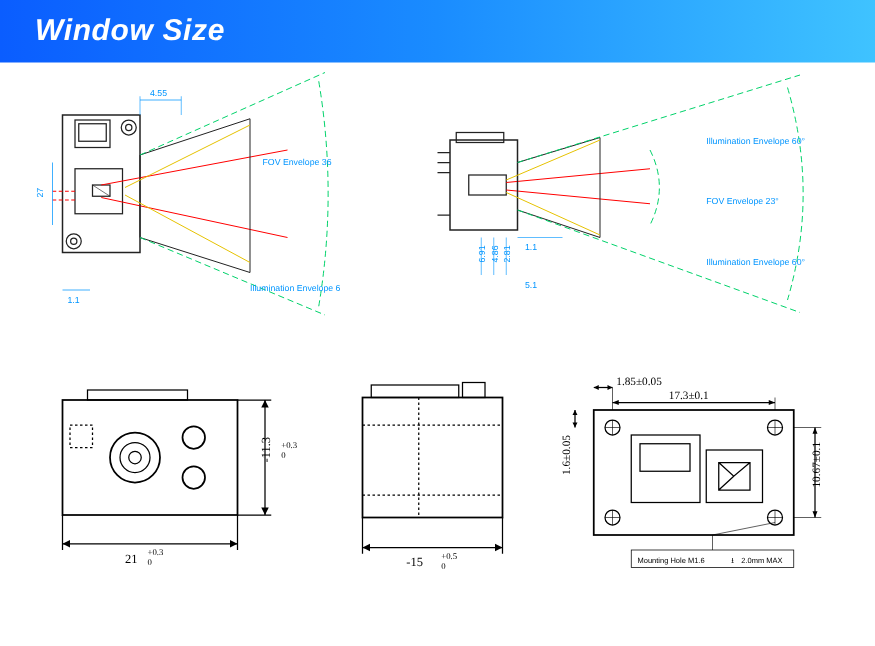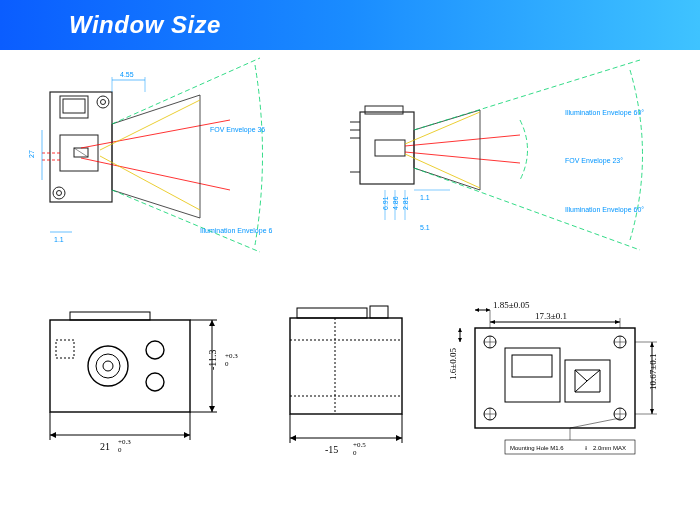--- a/index.html
+++ b/index.html
@@ -1,17 +1,17 @@
 <!DOCTYPE html>
 <html><head>
 <meta charset="utf-8">
 <style>
   html, body { margin: 0; padding: 0; width: 700px; height: 517px; background: #fff; font-family: Arial, Helvetica, sans-serif; overflow: hidden; }
   .header { height: 50px; background: linear-gradient(90deg, #0a5dff 0%, #1a8cff 50%, #3fc3ff 100%); display: flex; align-items: center; padding-left: 28px; }
-  .header-title { color: #fff; font-weight: 900; font-size: 24px; font-style: italic; letter-spacing: 0.5px; margin-left: 41px; }
+  .header-title { color: #fff; font-weight: 900; font-size: 24px; font-style: italic; letter-spacing: 0.5px; }
   svg { display: block; }
   .dim { font-size: 7px; fill: #0095ff; }
   .lbl { font-size: 7px; fill: #0095ff; }
   .dimk { font-size: 10px; fill: #000; font-family: "Times New Roman", serif; }
   .tiny { font-size: 6px; fill: #000; }
 </style>
 </head>
 <body>
 
 <div class="header">

